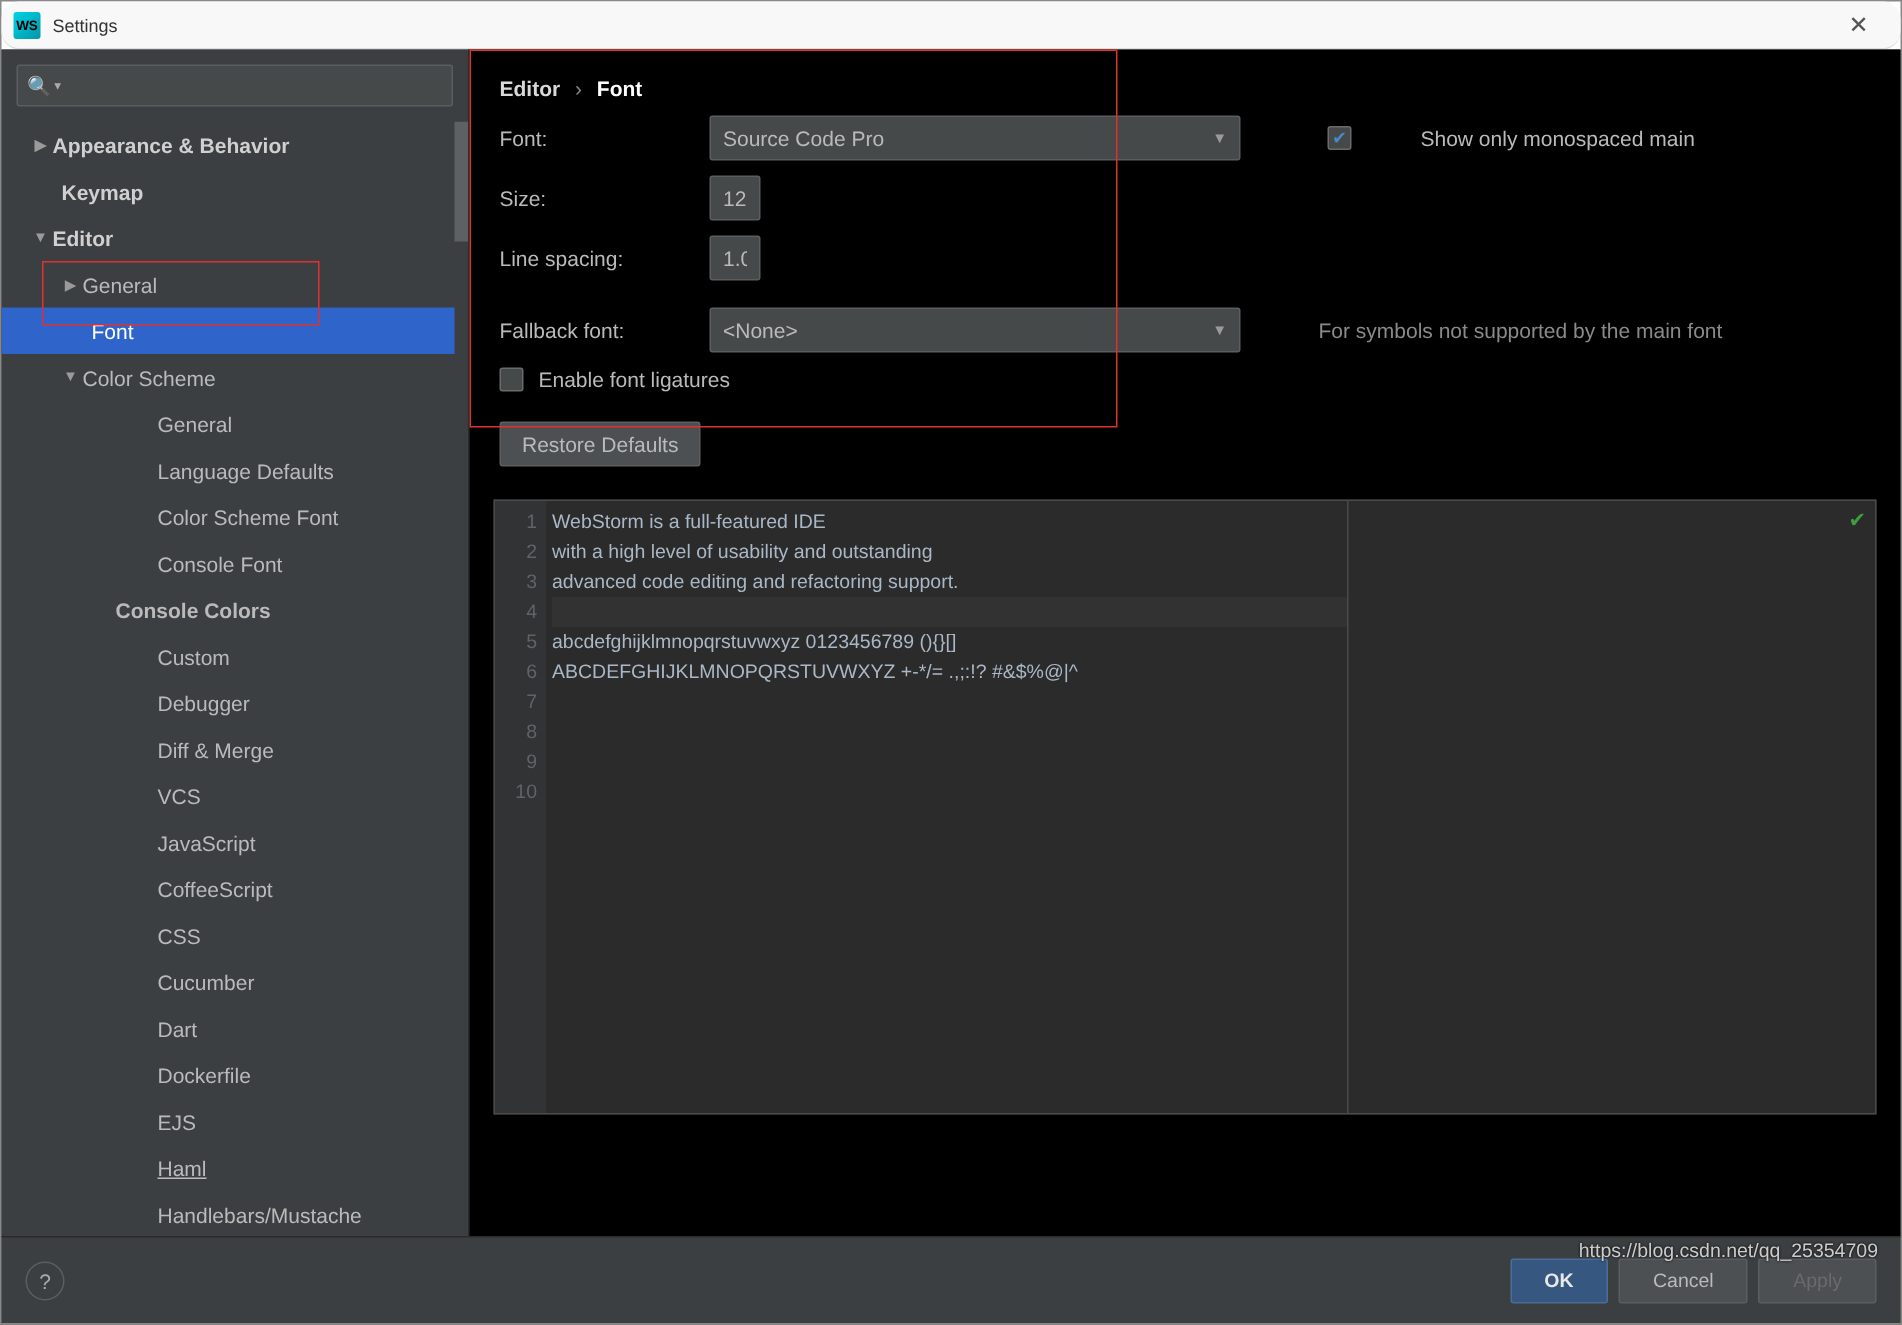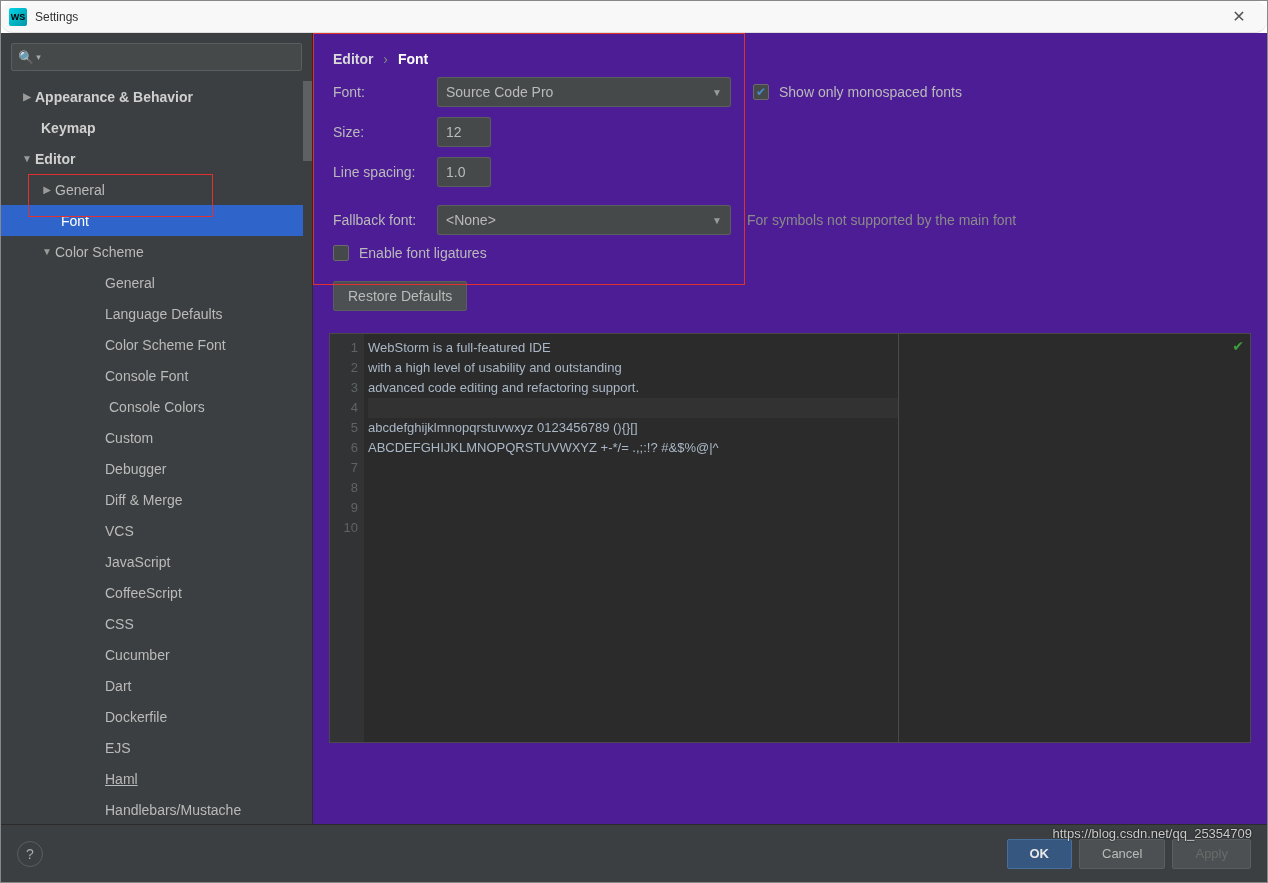--- a/index.html
+++ b/index.html
@@ -17,30 +17,30 @@
 .search .mag { font-size: 13px; color: #aaa; margin-right: 2px; }
 .search .drop { font-size: 9px; color: #aaa; }
 .tree { flex: 1; overflow: hidden; position: relative; }
 .track { position: absolute; right: 0; top: 0; width: 9px; height: 100%; background: #3c3f41; }
 .thumb { position: absolute; right: 0; top: 0; width: 9px; height: 80px; background: #5e6163; border-radius: 0; }
 .node { height: 31px; display: flex; align-items: center; color: #bababa; font-size: 14px; cursor: pointer; white-space: nowrap; }
 .node.bold { font-weight: 600; color: #d0d0d0; }
 .node.selected { background: #2f65ca; color: #fff; }
 .arrow { width: 16px; display: inline-flex; justify-content: center; font-size: 10px; color: #9a9a9a; }
 .highlight-box { position: absolute; border: 1px solid #e03030; pointer-events: none; }
-.content { flex: 1; background: #4c1d95; padding: 10px 16px 0 16px; position: relative; min-width: 0; }
+.content { flex: 1; background: #000000; padding: 10px 16px 0 16px; position: relative; min-width: 0; }
 .crumb { color: #d9d9d9; font-size: 14px; font-weight: 600; padding: 8px 4px 10px 4px; }
 .crumb .sep { color: #888; margin: 0 6px; font-weight: normal; }
 .crumb .current { color: #fff; }
-.form-row { display: flex; align-items: center; margin-bottom: 10px; padding-left: 4px; }
+.form-row { display: flex; align-items: center; margin-bottom: 10px; padding-left: 4px; gap: 36px; }
 .form-label { color: #bababa; font-size: 14px; width: 104px; }
 .combo { height: 30px; background: #45494a; border: 1px solid #5b5e60; border-radius: 2px; display: flex; align-items: center; padding: 0 8px; color: #bababa; font-size: 14px; justify-content: space-between; }
-.combo.wide { width: 294px; }
+.combo.wide { width: 354px; }
 .combo .caret { font-size: 10px; color: #9a9a9a; }
-.num-input { width: 54px; height: 30px; background: #45494a; border: 1px solid #5b5e60; border-radius: 2px; color: #bababa; font-size: 14px; padding: 0 8px; }
+.num-input { width: 34px; height: 30px; background: #45494a; border: 1px solid #5b5e60; border-radius: 2px; color: #bababa; font-size: 14px; padding: 0 8px; }
 .hint { color: #8a8a8a; font-size: 14px; margin-left: 16px; }
 .chk-row { display: flex; align-items: center; margin-left: 4px; margin-top: 6px; margin-bottom: 8px; }
 .chk { width: 16px; height: 16px; border: 1px solid #6a6a6a; border-radius: 2px; background: #45494a; margin-right: 10px; display: inline-flex; align-items:center; justify-content:center; font-size: 12px; color:#4a88c7; }
 .chk.checked { color:#4a88c7; }
 .chk.unchecked { color: transparent; }
 .chk-label { color: #bababa; font-size: 14px; }
 .restorebtn { height: 30px; padding: 0 14px; background: #4c5052; border: 1px solid #5b5e60; color: #bababa; font-size: 14px; border-radius: 2px; cursor: pointer; margin-top: 12px; margin-left: 4px; }
 .editor-preview { margin-top: 22px; background: #2b2b2b; border: 1px solid #4a4a4a; height: 410px; display: flex; position: relative; }
 .gutter { width: 34px; background: #313335; text-align: right; padding: 4px 6px 0 0; color: #606366; font-family: "Source Code Pro","Consolas",monospace; font-size: 13px; line-height: 20px; }
 .code { flex: 1; padding: 4px 0 0 4px; color: #a9b7c6; font-family: "Source Code Pro","Consolas",monospace; font-size: 13px; line-height: 20px; white-space: pre; }
@@ -104,21 +104,21 @@
             </div>
             <div class="node " style="padding-left: 104px;">
               <span>Language Defaults</span>
             </div>
             <div class="node " style="padding-left: 104px;">
               <span>Color Scheme Font</span>
             </div>
             <div class="node " style="padding-left: 104px;">
               <span>Console Font</span>
             </div>
-            <div class="node " style="padding-left: 108px;">
+            <div class="node " style="padding-left: 76px; font-weight: bold;">
               <span>Console Colors</span>
             </div>
             <div class="node " style="padding-left: 104px;">
               <span>Custom</span>
             </div>
             <div class="node " style="padding-left: 104px;">
               <span>Debugger</span>
             </div>
             <div class="node " style="padding-left: 104px;">
               <span>Diff &amp; Merge</span>
@@ -167,21 +167,21 @@
           <span class="current">Font</span>
         </div>
 
         <div class="form-row">
           <div class="form-label">Font:</div>
           <div class="combo wide">
             <span>Source Code Pro</span>
             <span class="caret">▼</span>
           </div>
           <span class="chk checked" style="margin-left:22px;">✔</span>
-          <span class="chk-label">Show only monospaced fonts</span>
+          <span class="chk-label">Show only monospaced main</span>
         </div>
 
         <div class="form-row">
           <div class="form-label">Size:</div>
           <input class="num-input" value="12" style="">
         </div>
 
         <div class="form-row">
           <div class="form-label">Line spacing:</div>
           <input class="num-input" value="1.0" style="">

